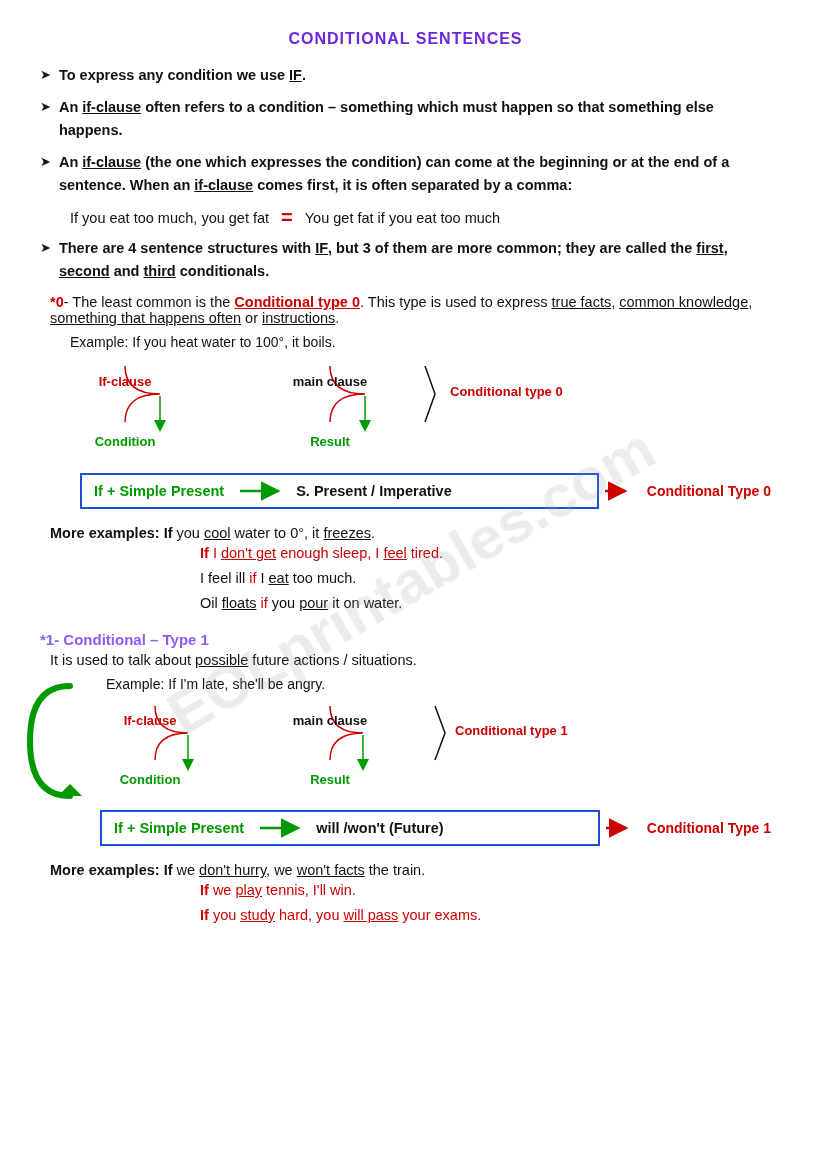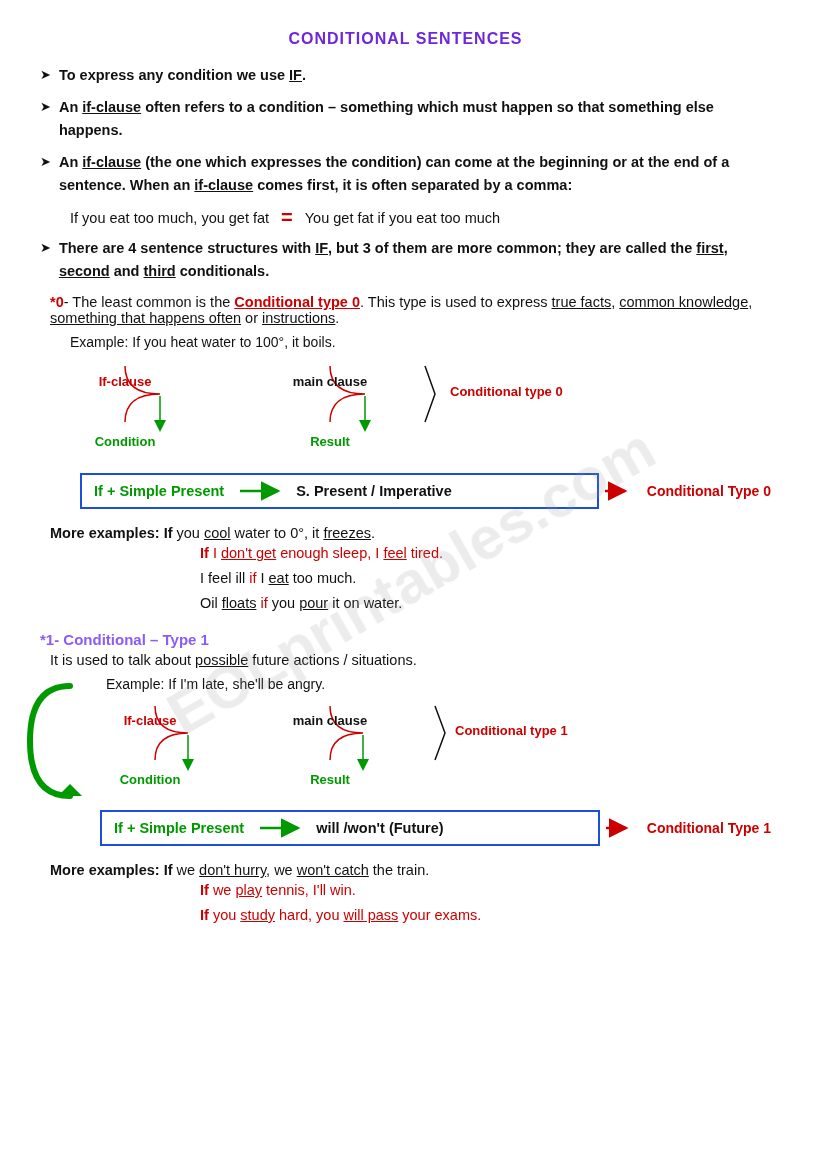--- a/index.html
+++ b/index.html
@@ -316,18 +316,18 @@
           </marker>
         </defs>
         <line x1="2" y1="10" x2="22" y2="10" stroke="#c00" stroke-width="2.5" marker-end="url(#rArrow1)"></line>
       </svg>
       <span class="cond-type-label">Conditional Type 1</span>
     </div>
   </div>
 </div>
 
 <div style="margin-top:8px;">
-  <span style="margin-left:10px;"><strong>More examples:</strong> <span><strong>If</strong> we <u>don't hurry</u>, we <u>won't catch</u> the train.</span></span>
+  <span style="margin-left:10px;"><strong>More examples:</strong> <span><strong>If</strong> we <u>don't hurry</u>, we <u>won't facts</u> the train.</span></span>
   <div style="margin-left: 160px; line-height:1.7;">
     <div><span class="red-text"><strong>If</strong> we <u>play</u> tennis, I'll win.</span></div>
     <div><span class="red-text"><strong>If</strong> you <u>study</u> hard, you <u>will pass</u> your exams.</span></div>
   </div>
 </div>
 
 </body></html>

